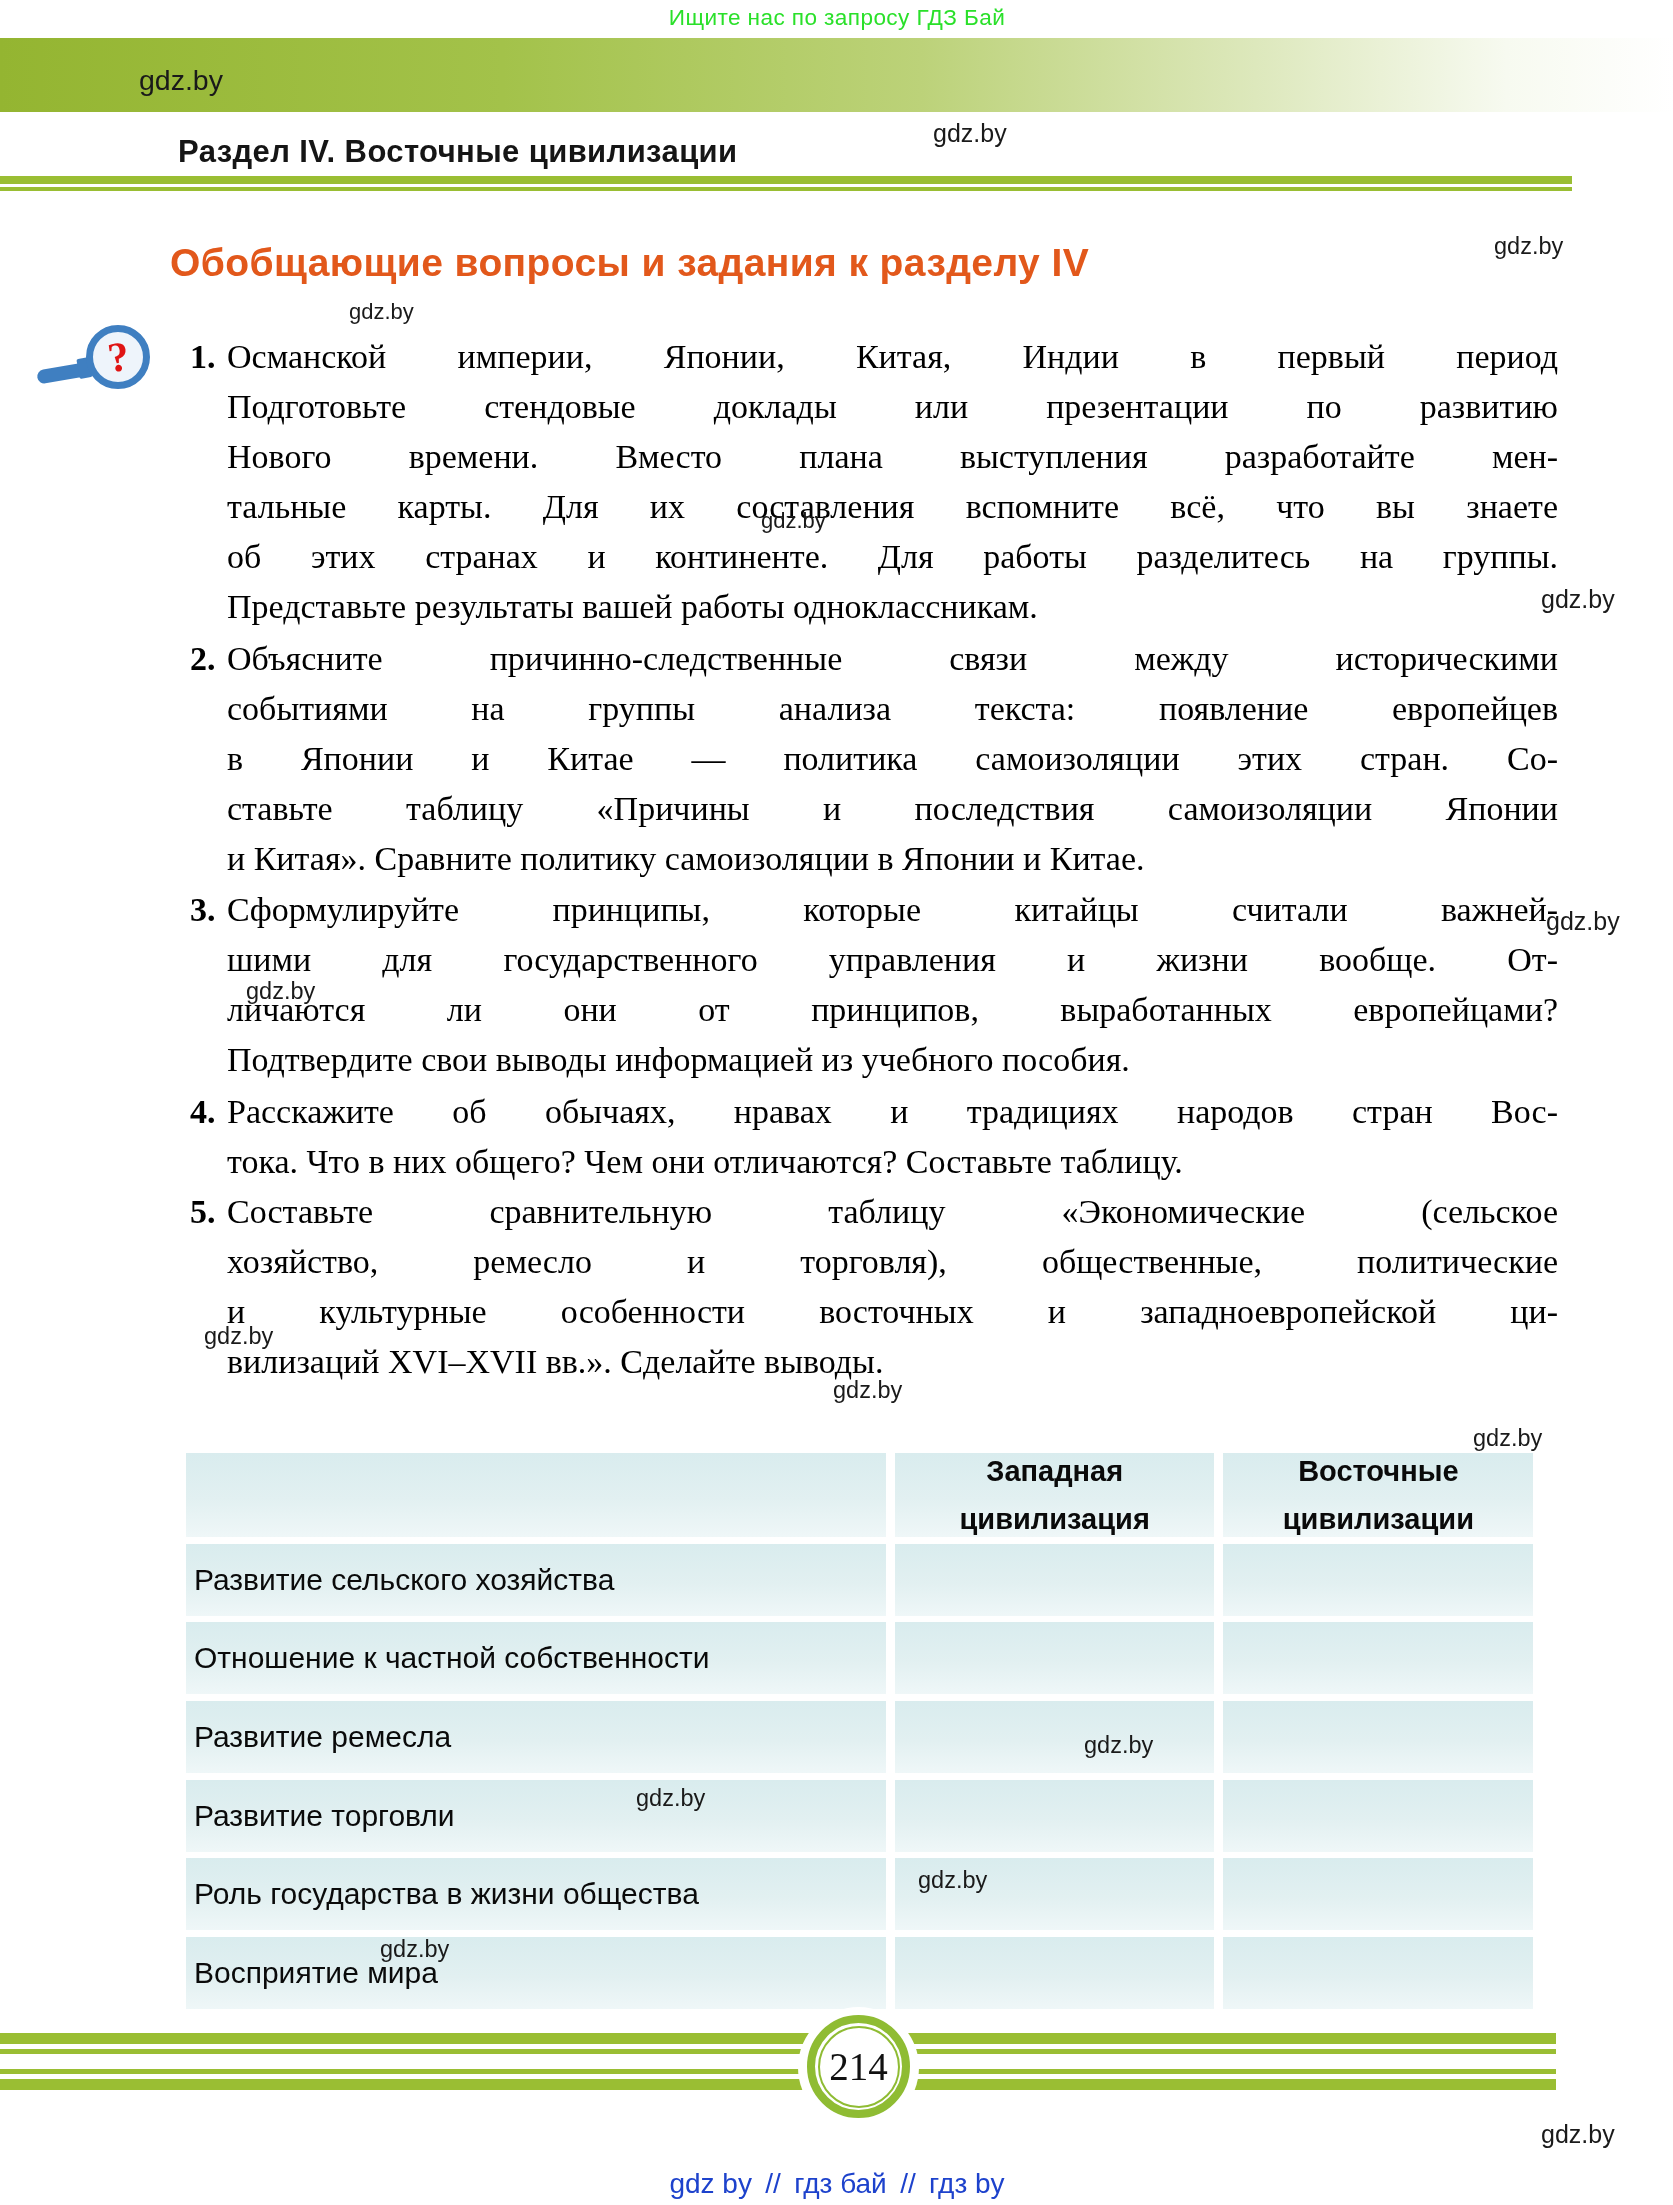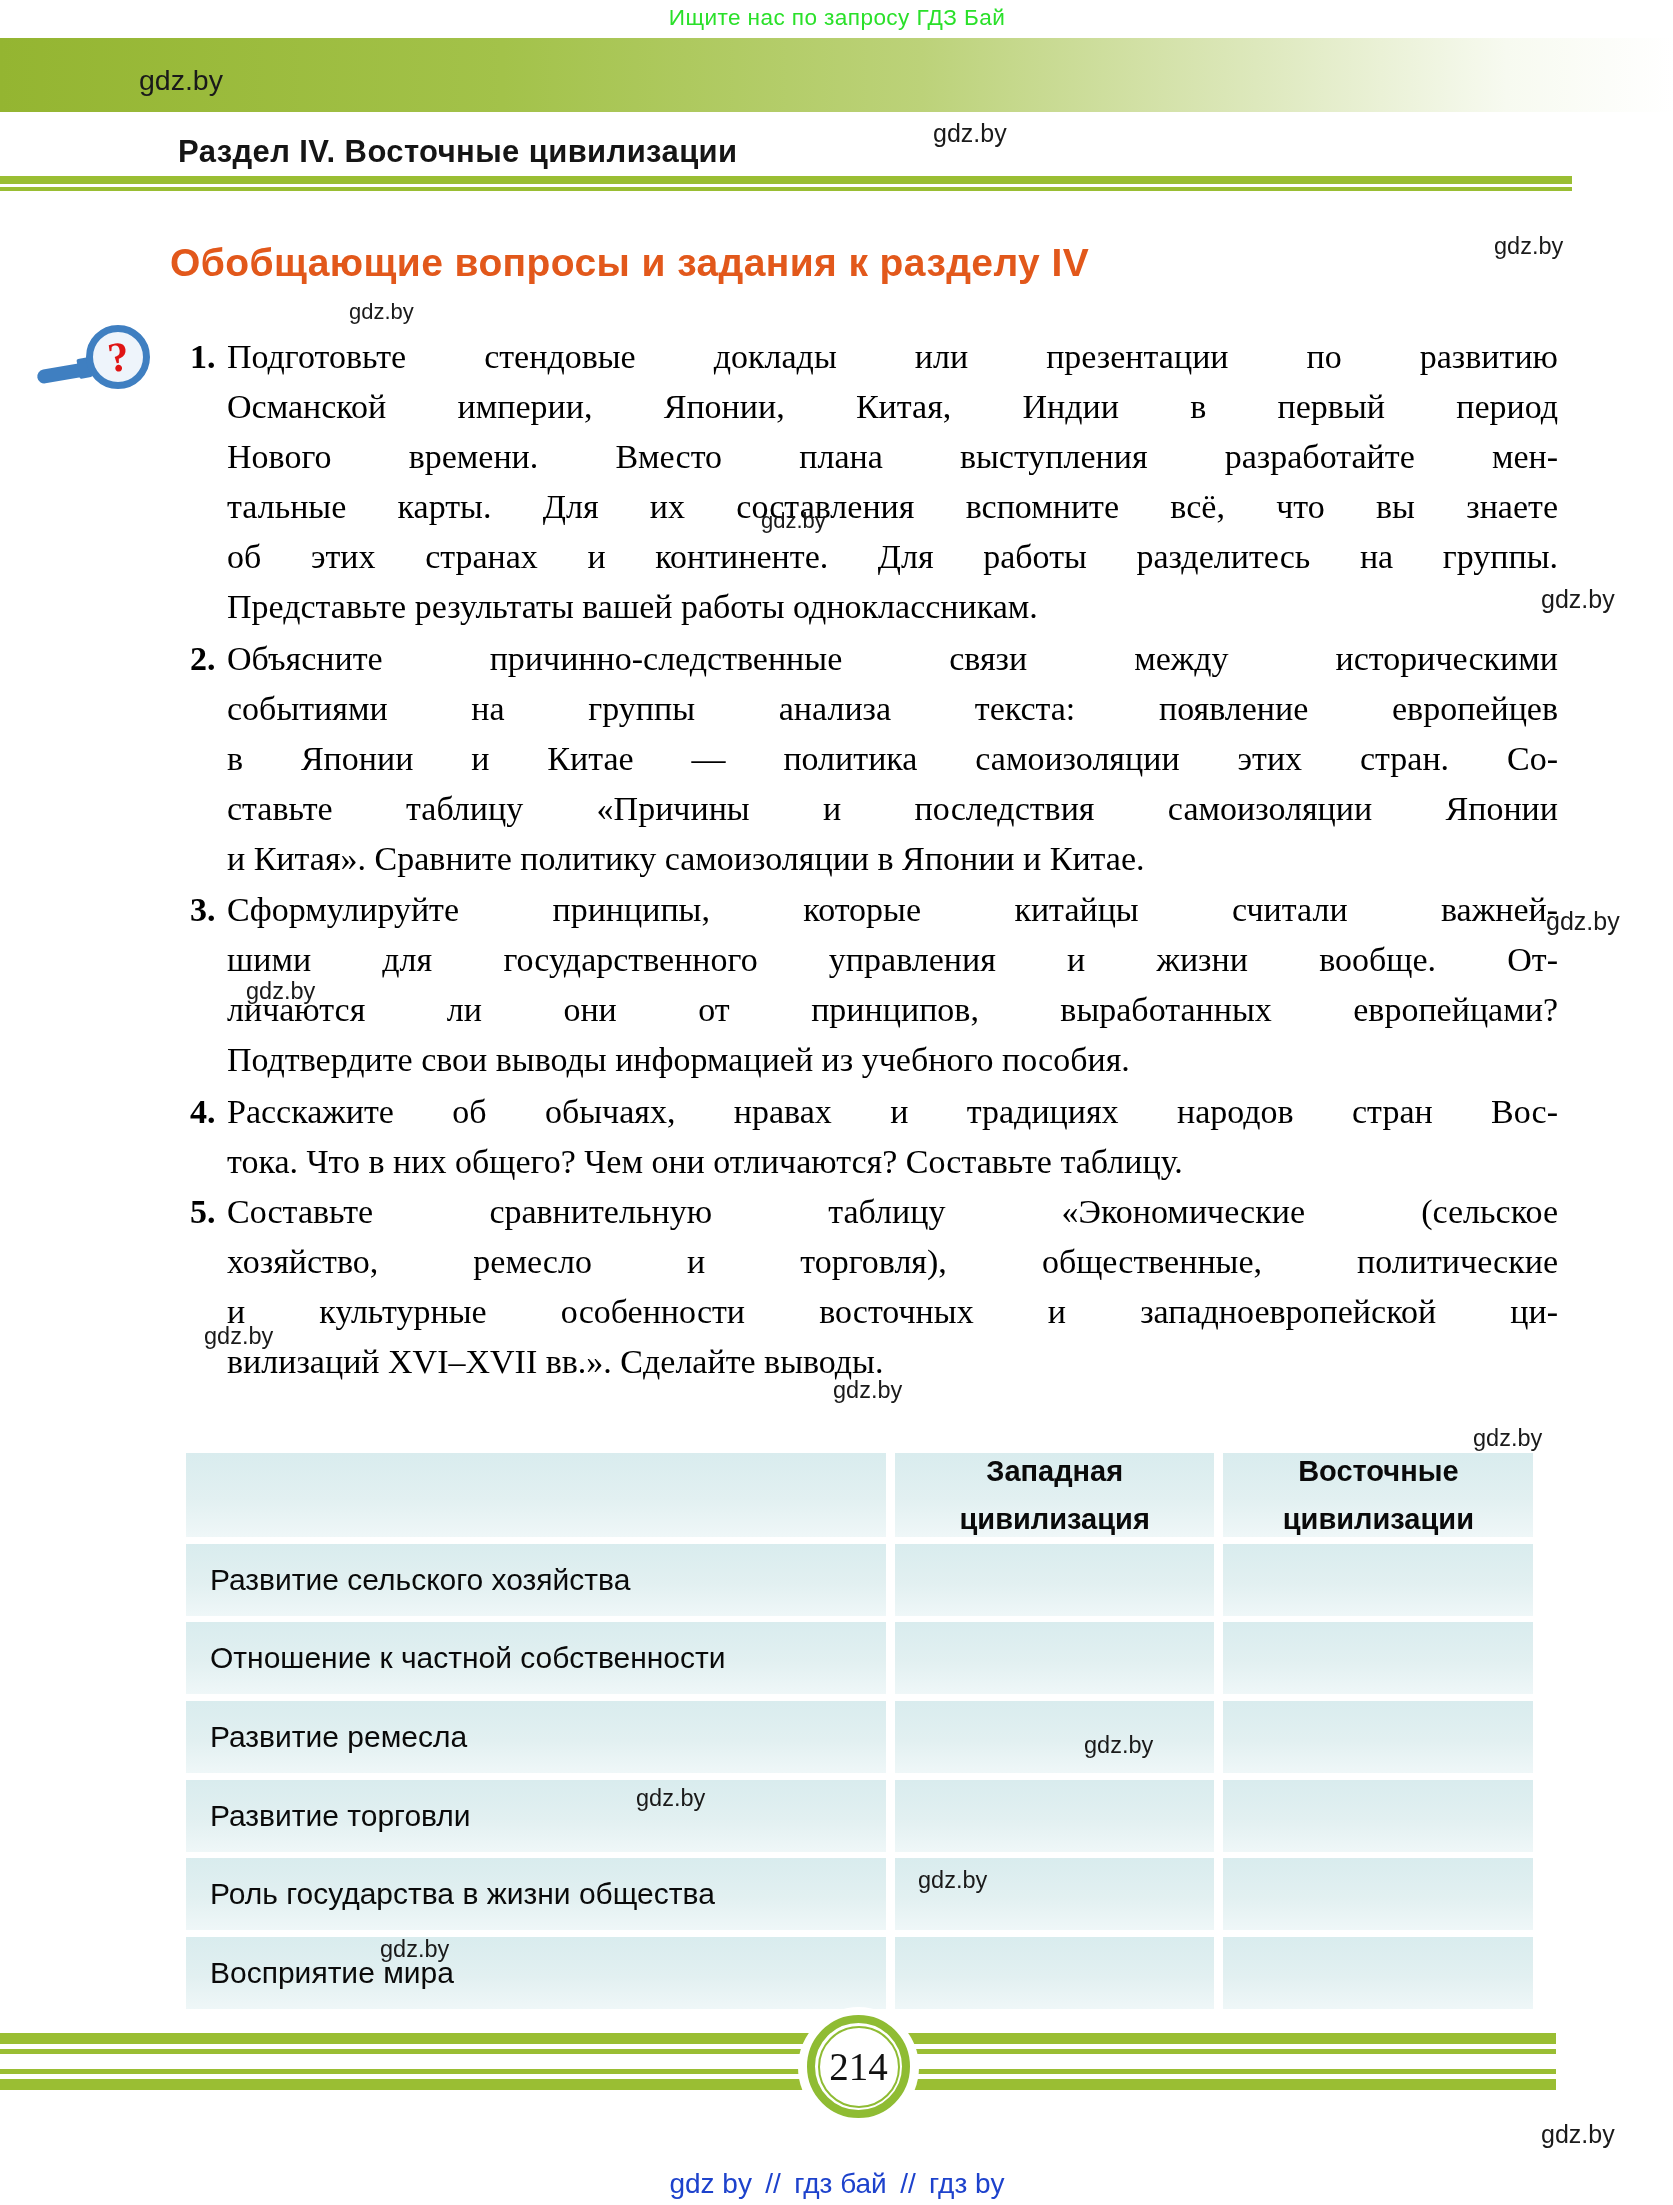--- a/index.html
+++ b/index.html
@@ -60,21 +60,21 @@
 
   
   .ctable {
     position:absolute; left:186px; top:1453px;
     display:grid; grid-template-columns:700px 319px 310px;
     grid-template-rows:84px repeat(6, 72px); gap:6.7px 9.2px;
   }
   .cell { background:linear-gradient(180deg,#d9ecee 0%, #e2f0f1 55%, #eff7f8 100%); }
   .cell.header { display:flex; align-items:center; justify-content:center; text-align:center;
     font-weight:bold; font-size:29px; line-height:48px; color:#0a0a0a; }
-  .cell.label { display:flex; align-items:center; font-size:30px; padding-left:24px; color:#0a0a0a; }
+  .cell.label { display:flex; align-items:center; font-size:30px; padding-left:8px; color:#0a0a0a; }
 
   
   .pn-halo { position:absolute; left:798px; top:2007px; width:121px; height:121px;
     border-radius:50%; background:#ffffff; }
   .pn-ring { position:absolute; left:807px; top:2015px; width:87px; height:87px;
     border-radius:50%; border:8.4px solid #8fbc33; background:#ffffff;
     display:flex; align-items:center; justify-content:center; }
   .pn-inner { position:absolute; inset:2.5px; border:2.5px solid #8fbc33; border-radius:50%; }
   .pn-num { font-family:"Liberation Serif", serif; font-size:39px; color:#111; position:relative; }
 
@@ -107,22 +107,22 @@
     <div class="mag-handle"></div>
     <div class="mag-ferrule"></div>
     <div class="mag-lens">
       <span class="mag-q">?</span>
     </div>
   </div>
 
   <div class="question q1">
     <span class="q-num">1.</span>
     <div class="q-lines">
+      <div class="qline">Османской империи, Японии, Китая, Индии в первый период</div>
       <div class="qline">Подготовьте стендовые доклады или презентации по развитию</div>
-      <div class="qline">Османской империи, Японии, Китая, Индии в первый период</div>
       <div class="qline">Нового времени. Вместо плана выступления разработайте мен-</div>
       <div class="qline">тальные карты. Для их составления вспомните всё, что вы знаете</div>
       <div class="qline">об этих странах и континенте. Для работы разделитесь на группы.</div>
       <div class="qline last">Представьте результаты вашей работы одноклассникам.</div>
     </div>
   </div>
   <span class="wm" style="left:729px; top:508px; font-size:22px;">gdz.by</span>
   <span class="wm" style="left:1509px; top:585px; font-size:25px;">gdz.by</span>
 
   <div class="question q2">

